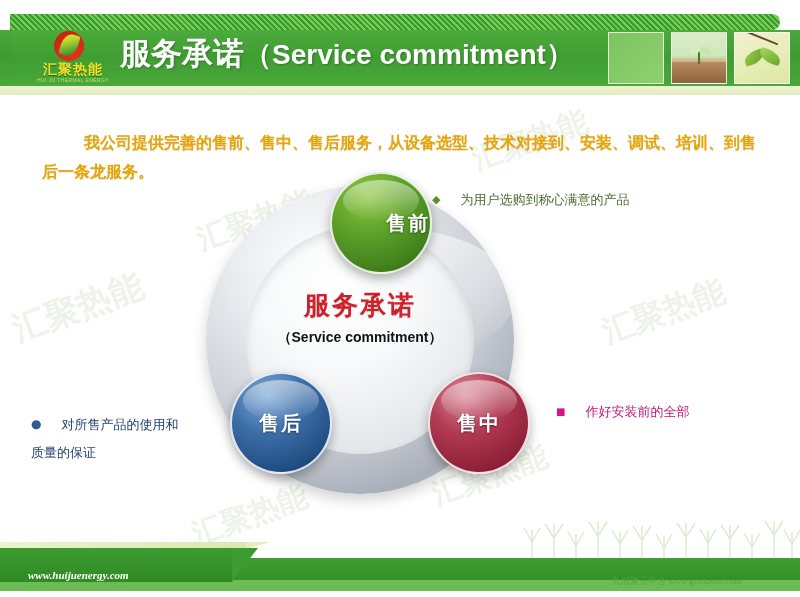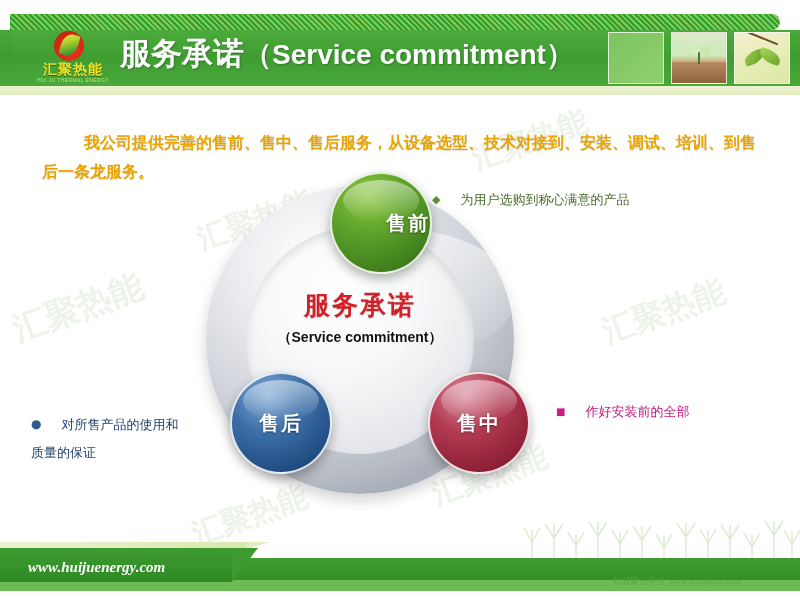--- a/index.html
+++ b/index.html
@@ -226,22 +226,22 @@
   .url-edge{
     position:absolute;left:0;top:30px;width:246px;height:7px;
     background:linear-gradient(90deg,#eaf3cf,#d8e9b0);
   }
   .url-edge-tail{
     position:absolute;left:246px;top:30px;width:0;height:0;
     border-top:7px solid #e2eec0;
     border-right:24px solid transparent;
   }
   #footer-url{
-    position:absolute;left:28px;top:47px;
-    color:#ffffff;font-size:15px;font-style:italic;font-weight:bold;
+    position:absolute;left:28px;top:57px;
+    color:#ffffff;font-size:11px;font-style:italic;font-weight:bold;
     font-family:"Liberation Serif",serif;
     white-space:nowrap;
   }
   #footer-slogan{
     position:absolute;left:255px;top:37px;
     color:#2f8a24;font-size:21px;font-weight:bold;letter-spacing:3px;
     font-family:"DejaVu Serif",serif;
     white-space:nowrap;
   }
   #footer-watermark{

